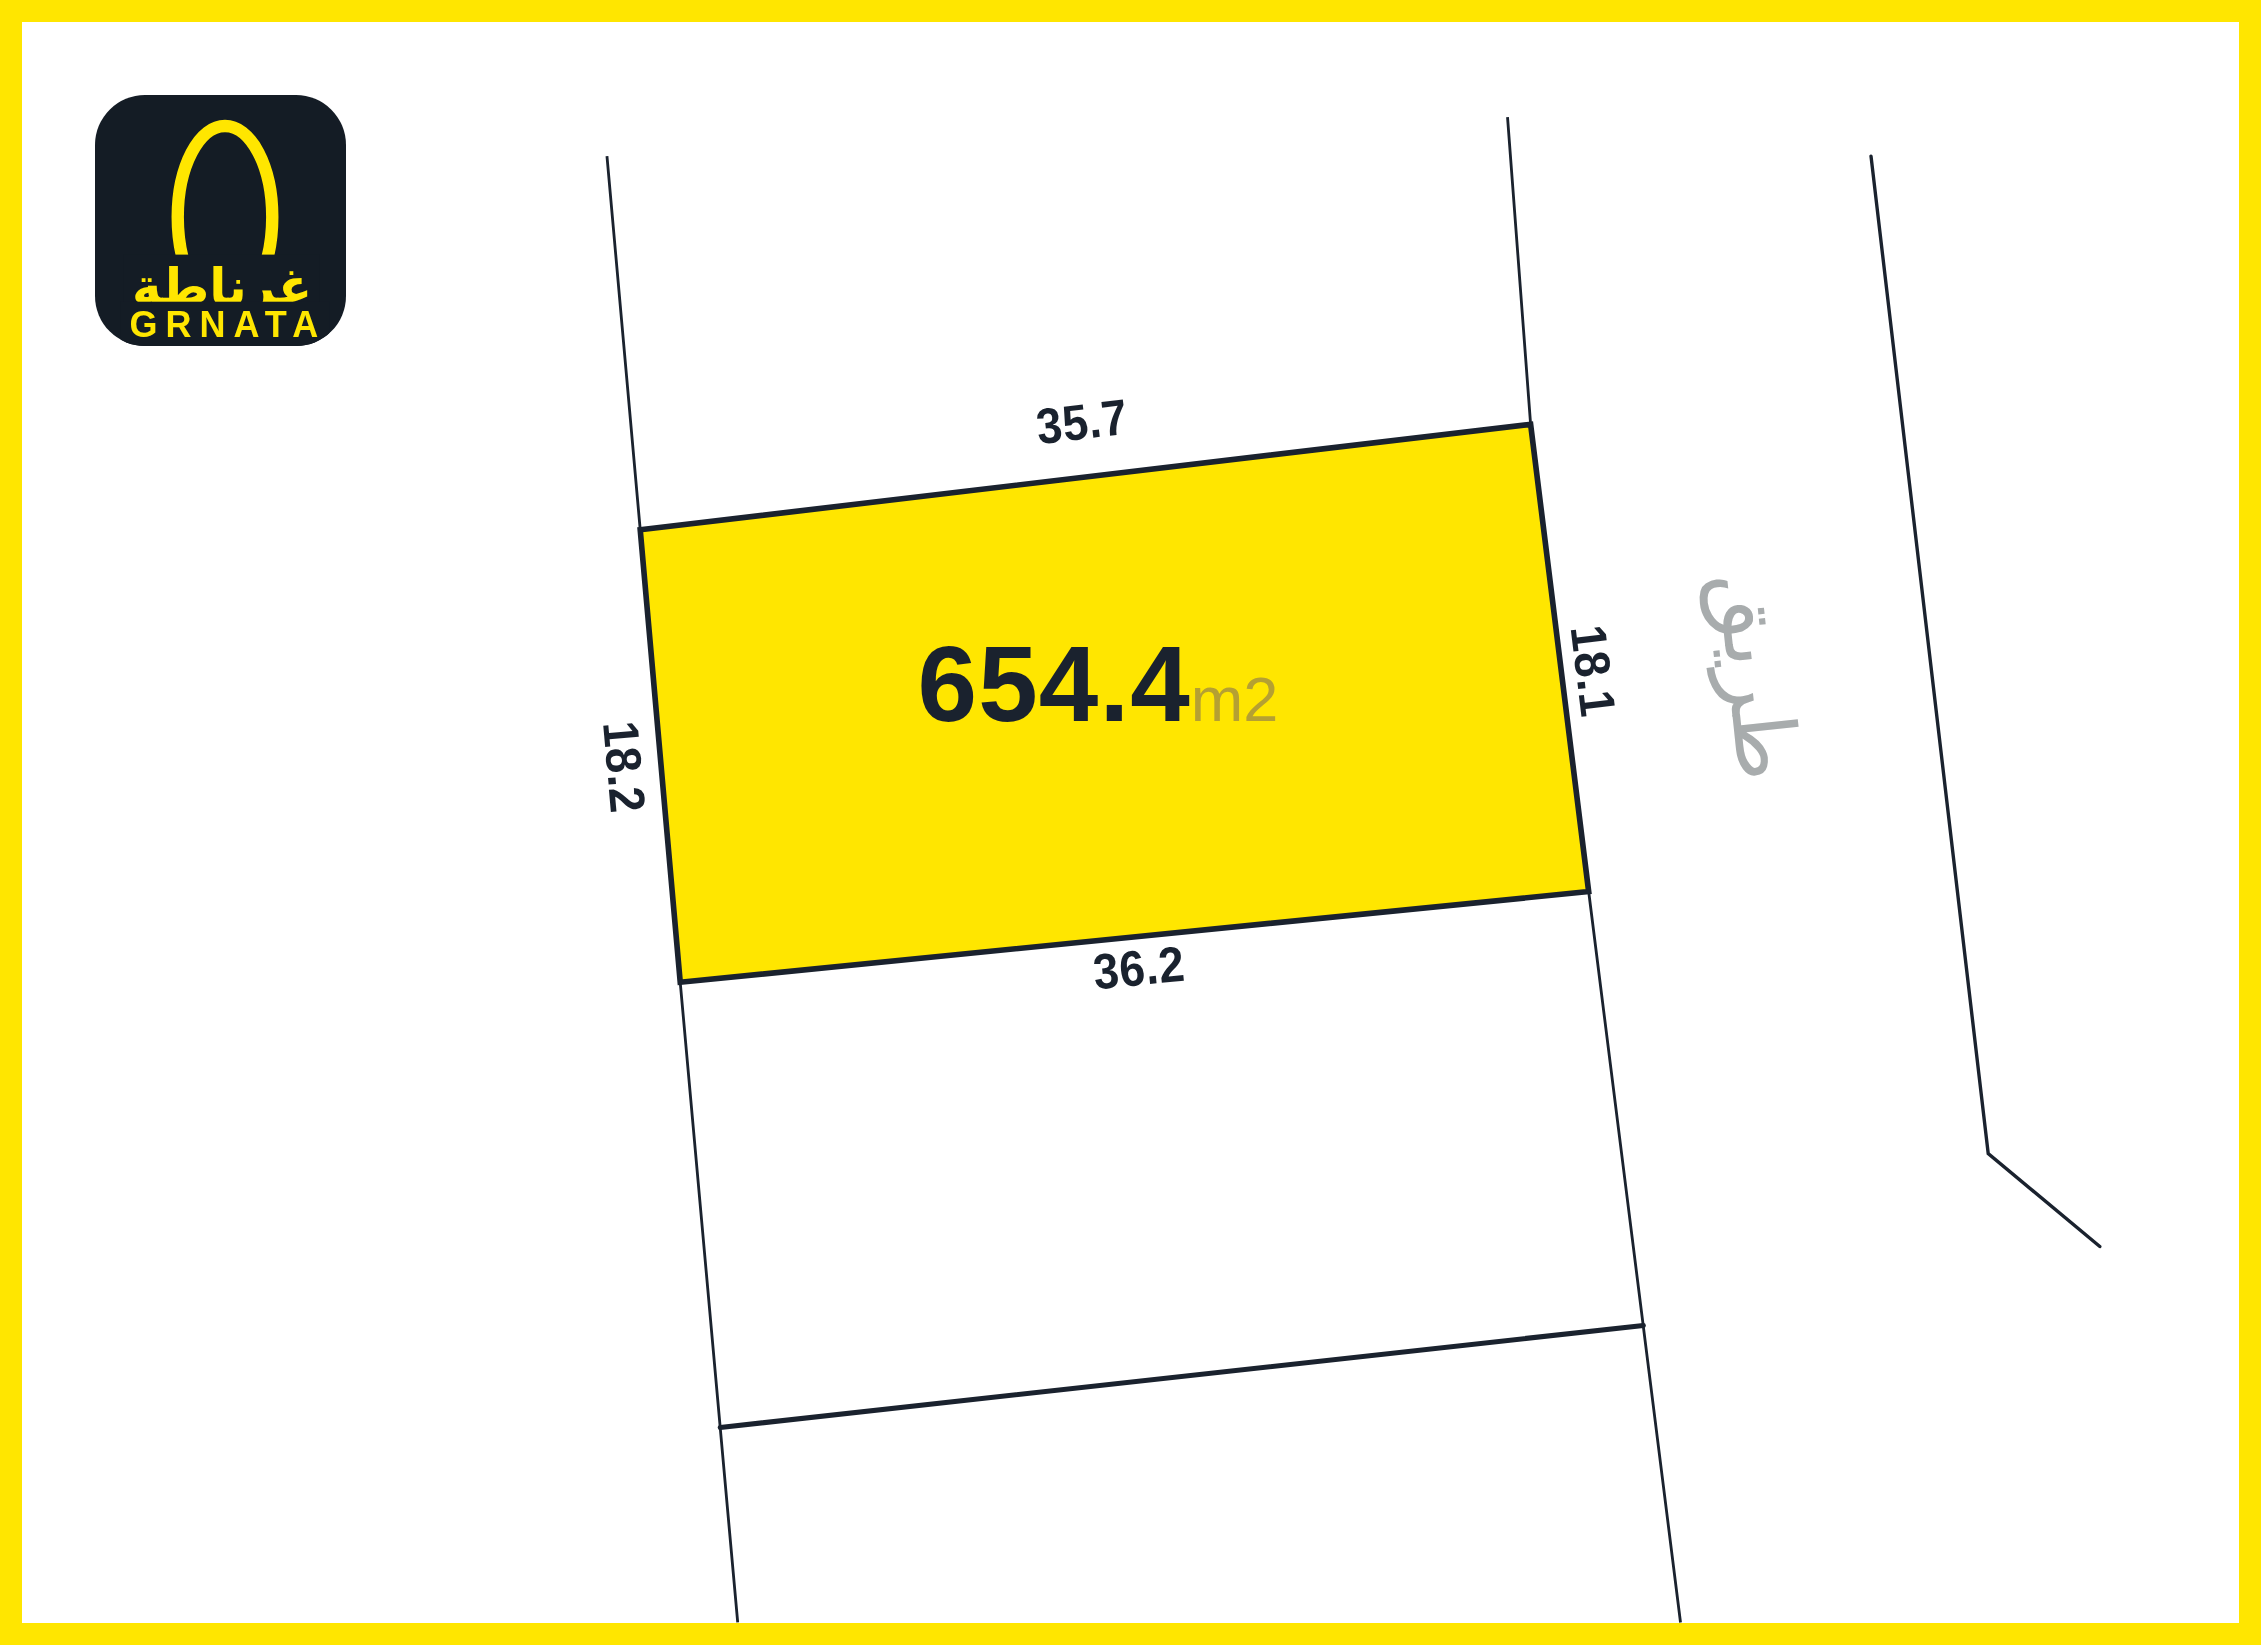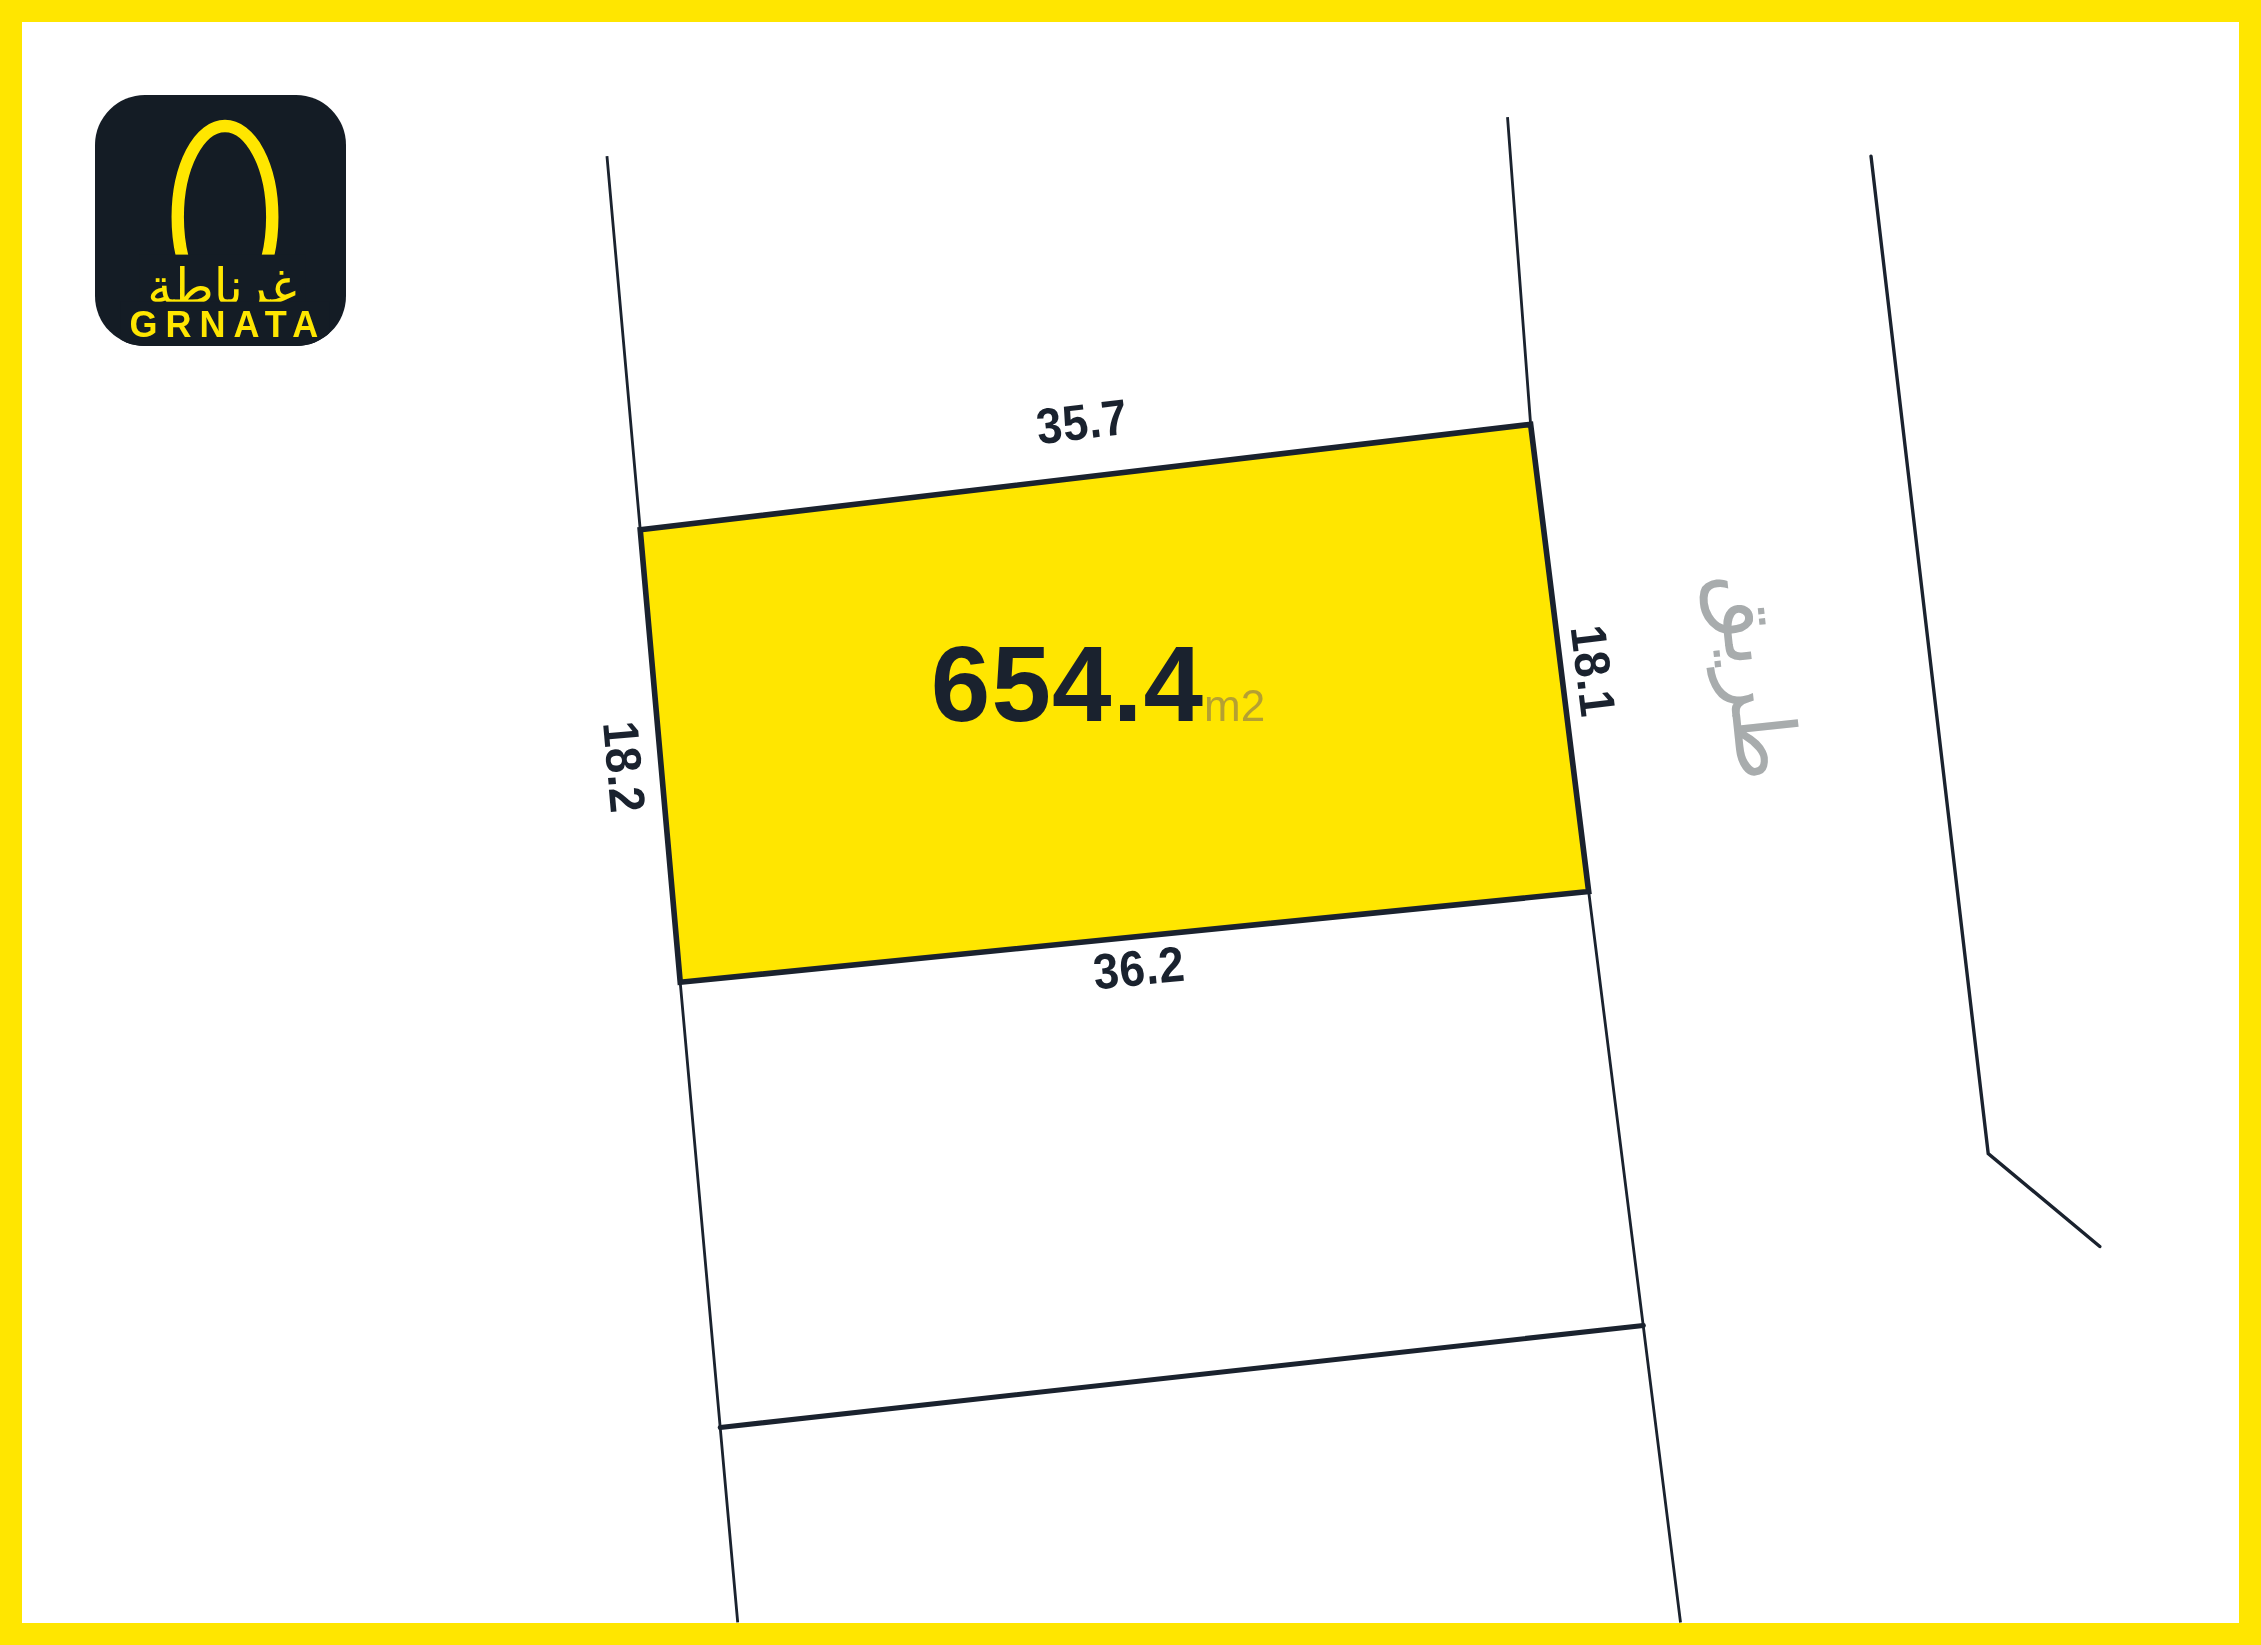--- a/index.html
+++ b/index.html
@@ -36,38 +36,38 @@
   .dim-bottom{left:1139px;top:968px;transform:translate(-50%,-50%) rotate(-5.7deg) scaleX(.92);}
   .dim-left  {left:624px;top:767px;transform:translate(-50%,-50%) rotate(84.9deg) scaleX(.92);}
   .dim-right {left:1593px;top:671px;transform:translate(-50%,-50%) rotate(83deg) scaleX(.92);}
 
   .area-row{
     position:absolute;left:1098px;top:684px;z-index:10;
     transform:translate(-50%,-50%);
     display:flex;align-items:baseline;white-space:nowrap;
   }
   .area-value{font-size:107px;font-weight:700;color:var(--c-navy);letter-spacing:1.1px;}
-  .area-unit{font-size:44px;font-weight:400;color:var(--c-olive_unit);}
+  .area-unit{font-size:63px;font-weight:400;color:var(--c-olive_unit);}
 
   .road-label{
     position:absolute;left:1758px;top:676px;z-index:10;
     transform:translate(-50%,-50%) rotate(84deg);
     font-family:"DejaVu Sans", sans-serif;
     font-size:85px;color:var(--c-gray_road);white-space:nowrap;
   }
 
   .logo{
     position:absolute;left:95px;top:95px;width:251px;height:251px;
     background:var(--c-logo_bg);border-radius:50px;z-index:40;overflow:hidden;
   }
   .logo svg{position:absolute;left:0;top:0;}
   .logo-ellipse{fill:none;stroke:var(--c-yellow);stroke-width:22px;}
   .logo-arabic{
     position:absolute;left:127px;top:192px;transform:translate(-50%,-50%);
-    font-family:"DejaVu Sans", sans-serif;font-weight:400;font-size:50px;
+    font-family:"DejaVu Sans", sans-serif;font-weight:700;font-size:50px;
     color:var(--c-yellow);background:var(--c-logo_bg);padding:3.4px 8px;white-space:nowrap;
   }
   .logo-latin{
     position:absolute;left:130px;top:230px;transform:translate(-50%,-50%);
     font-weight:700;font-size:36px;letter-spacing:8px;
     color:var(--c-yellow);background:var(--c-logo_bg);padding:2.3px 3.4px 2.3px 9px;white-space:nowrap;
   }
 </style>
 </head>
 <body>

